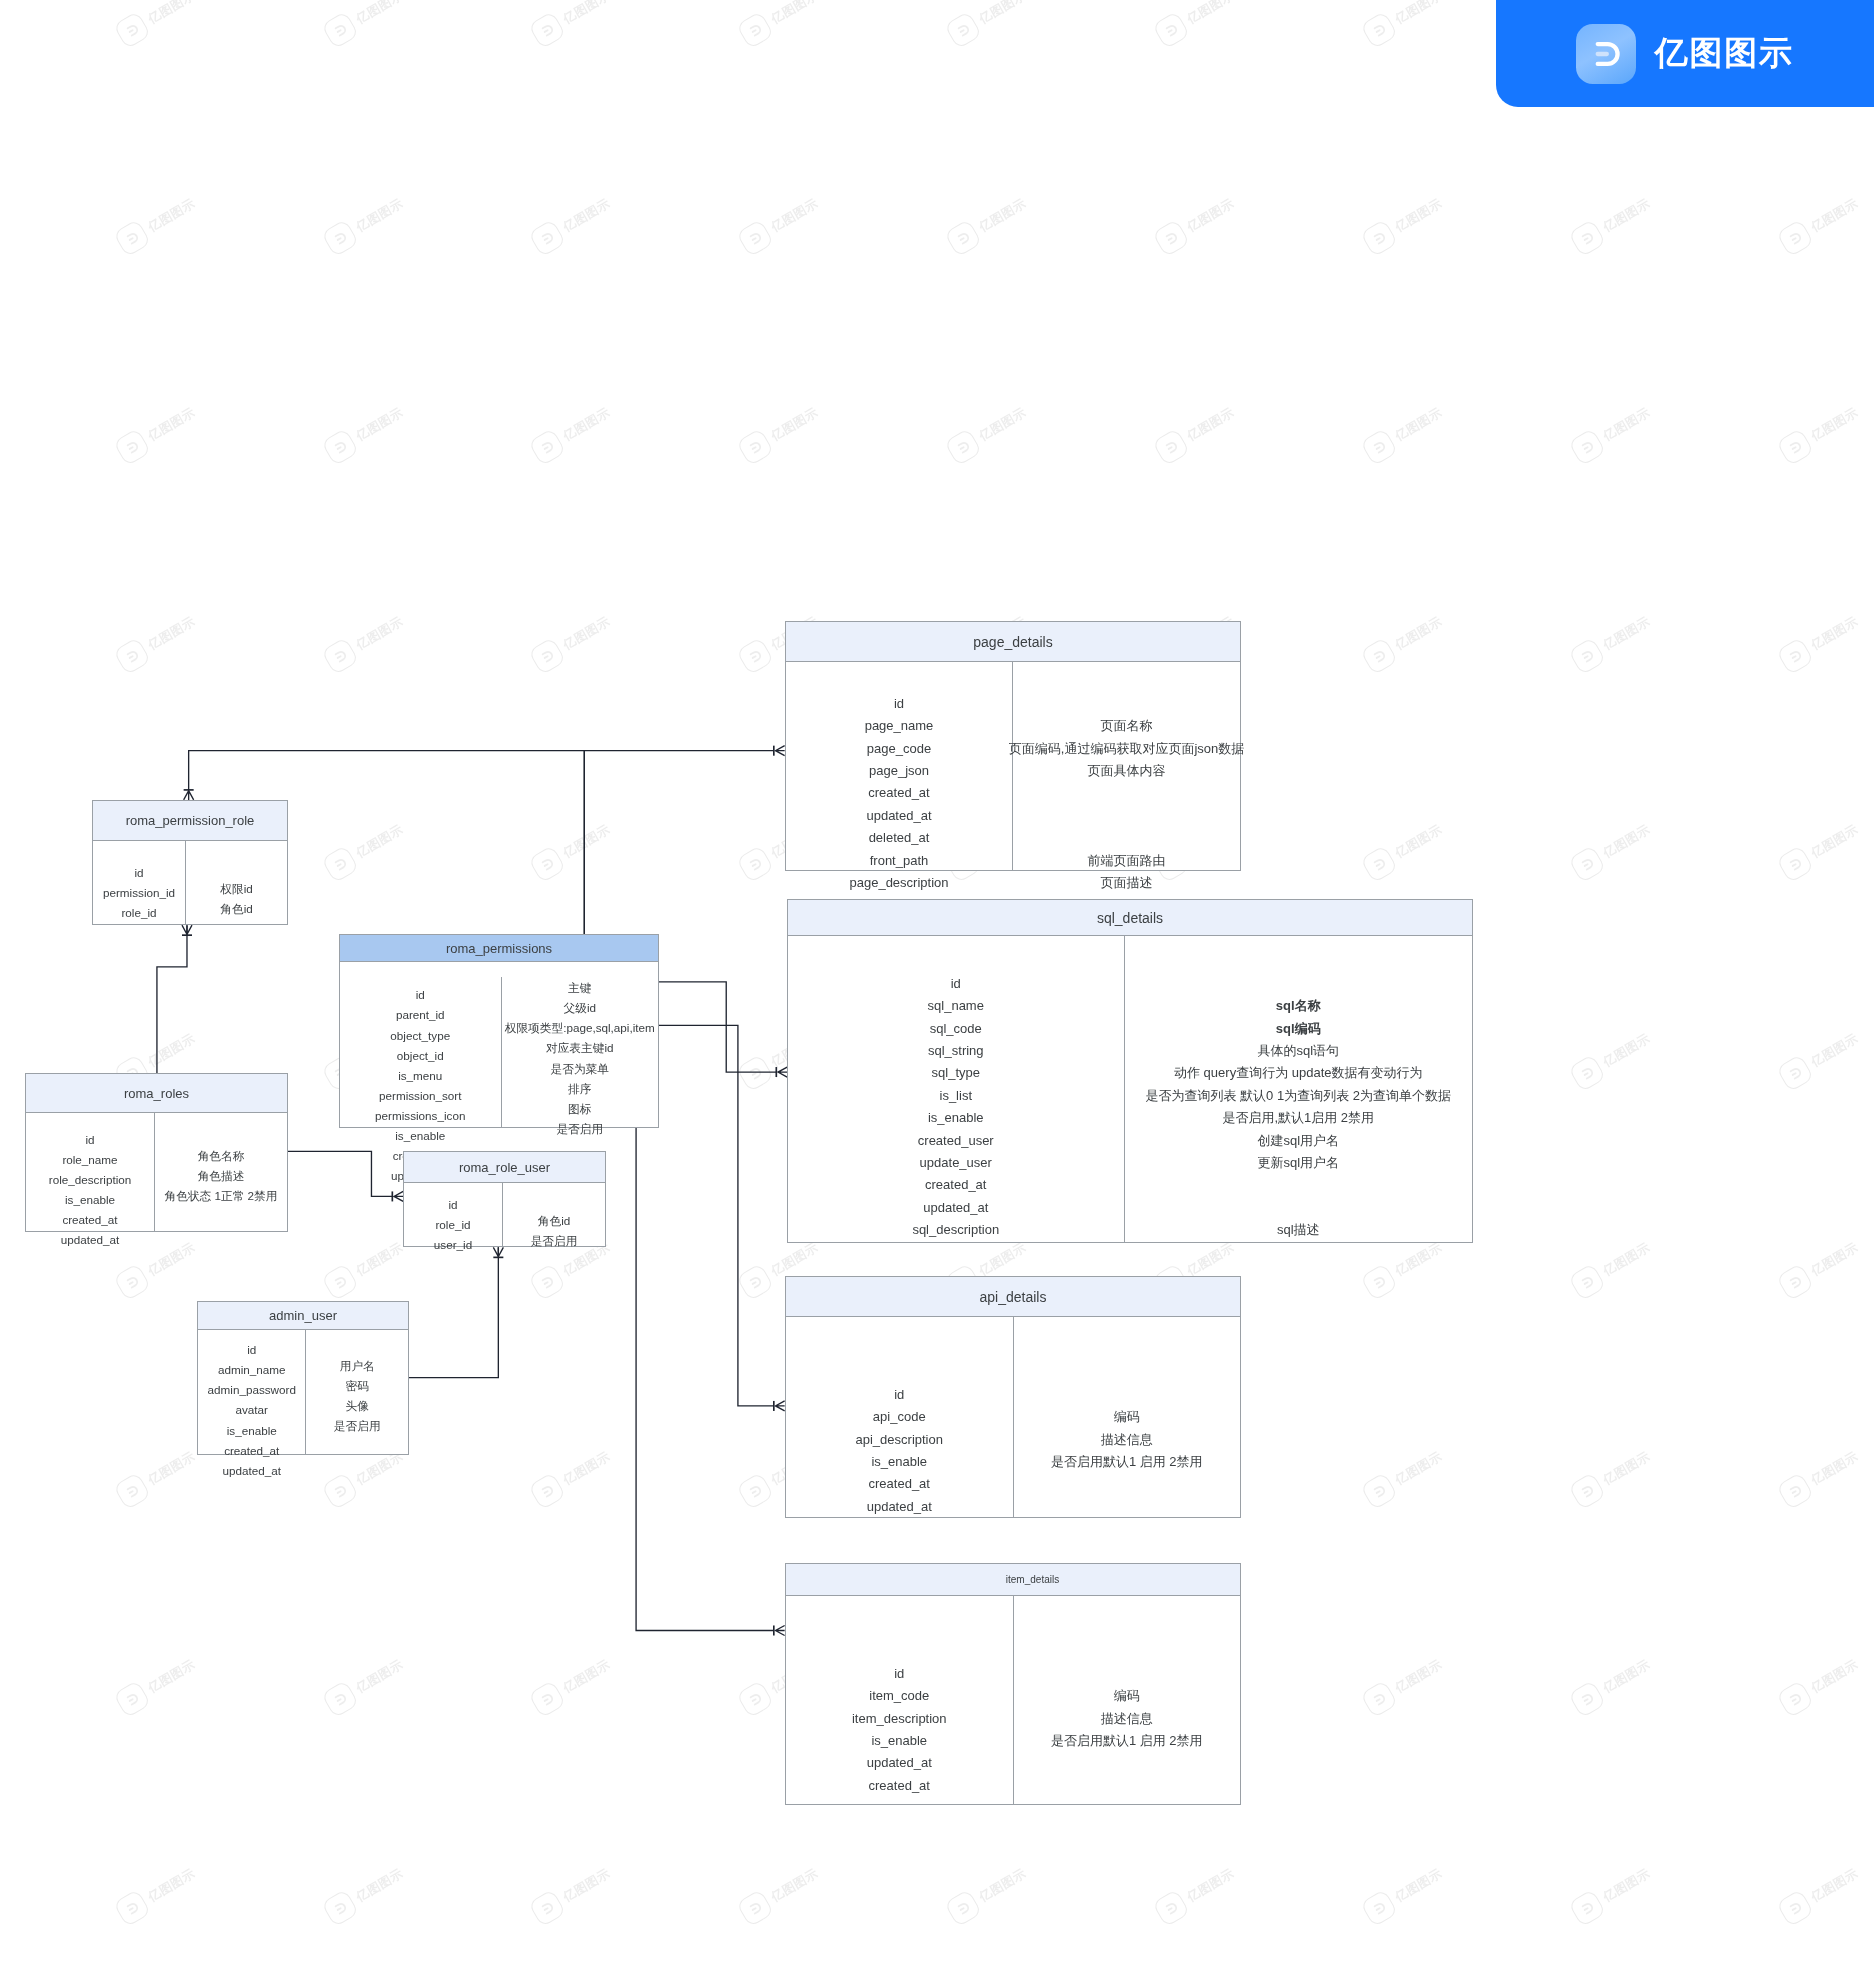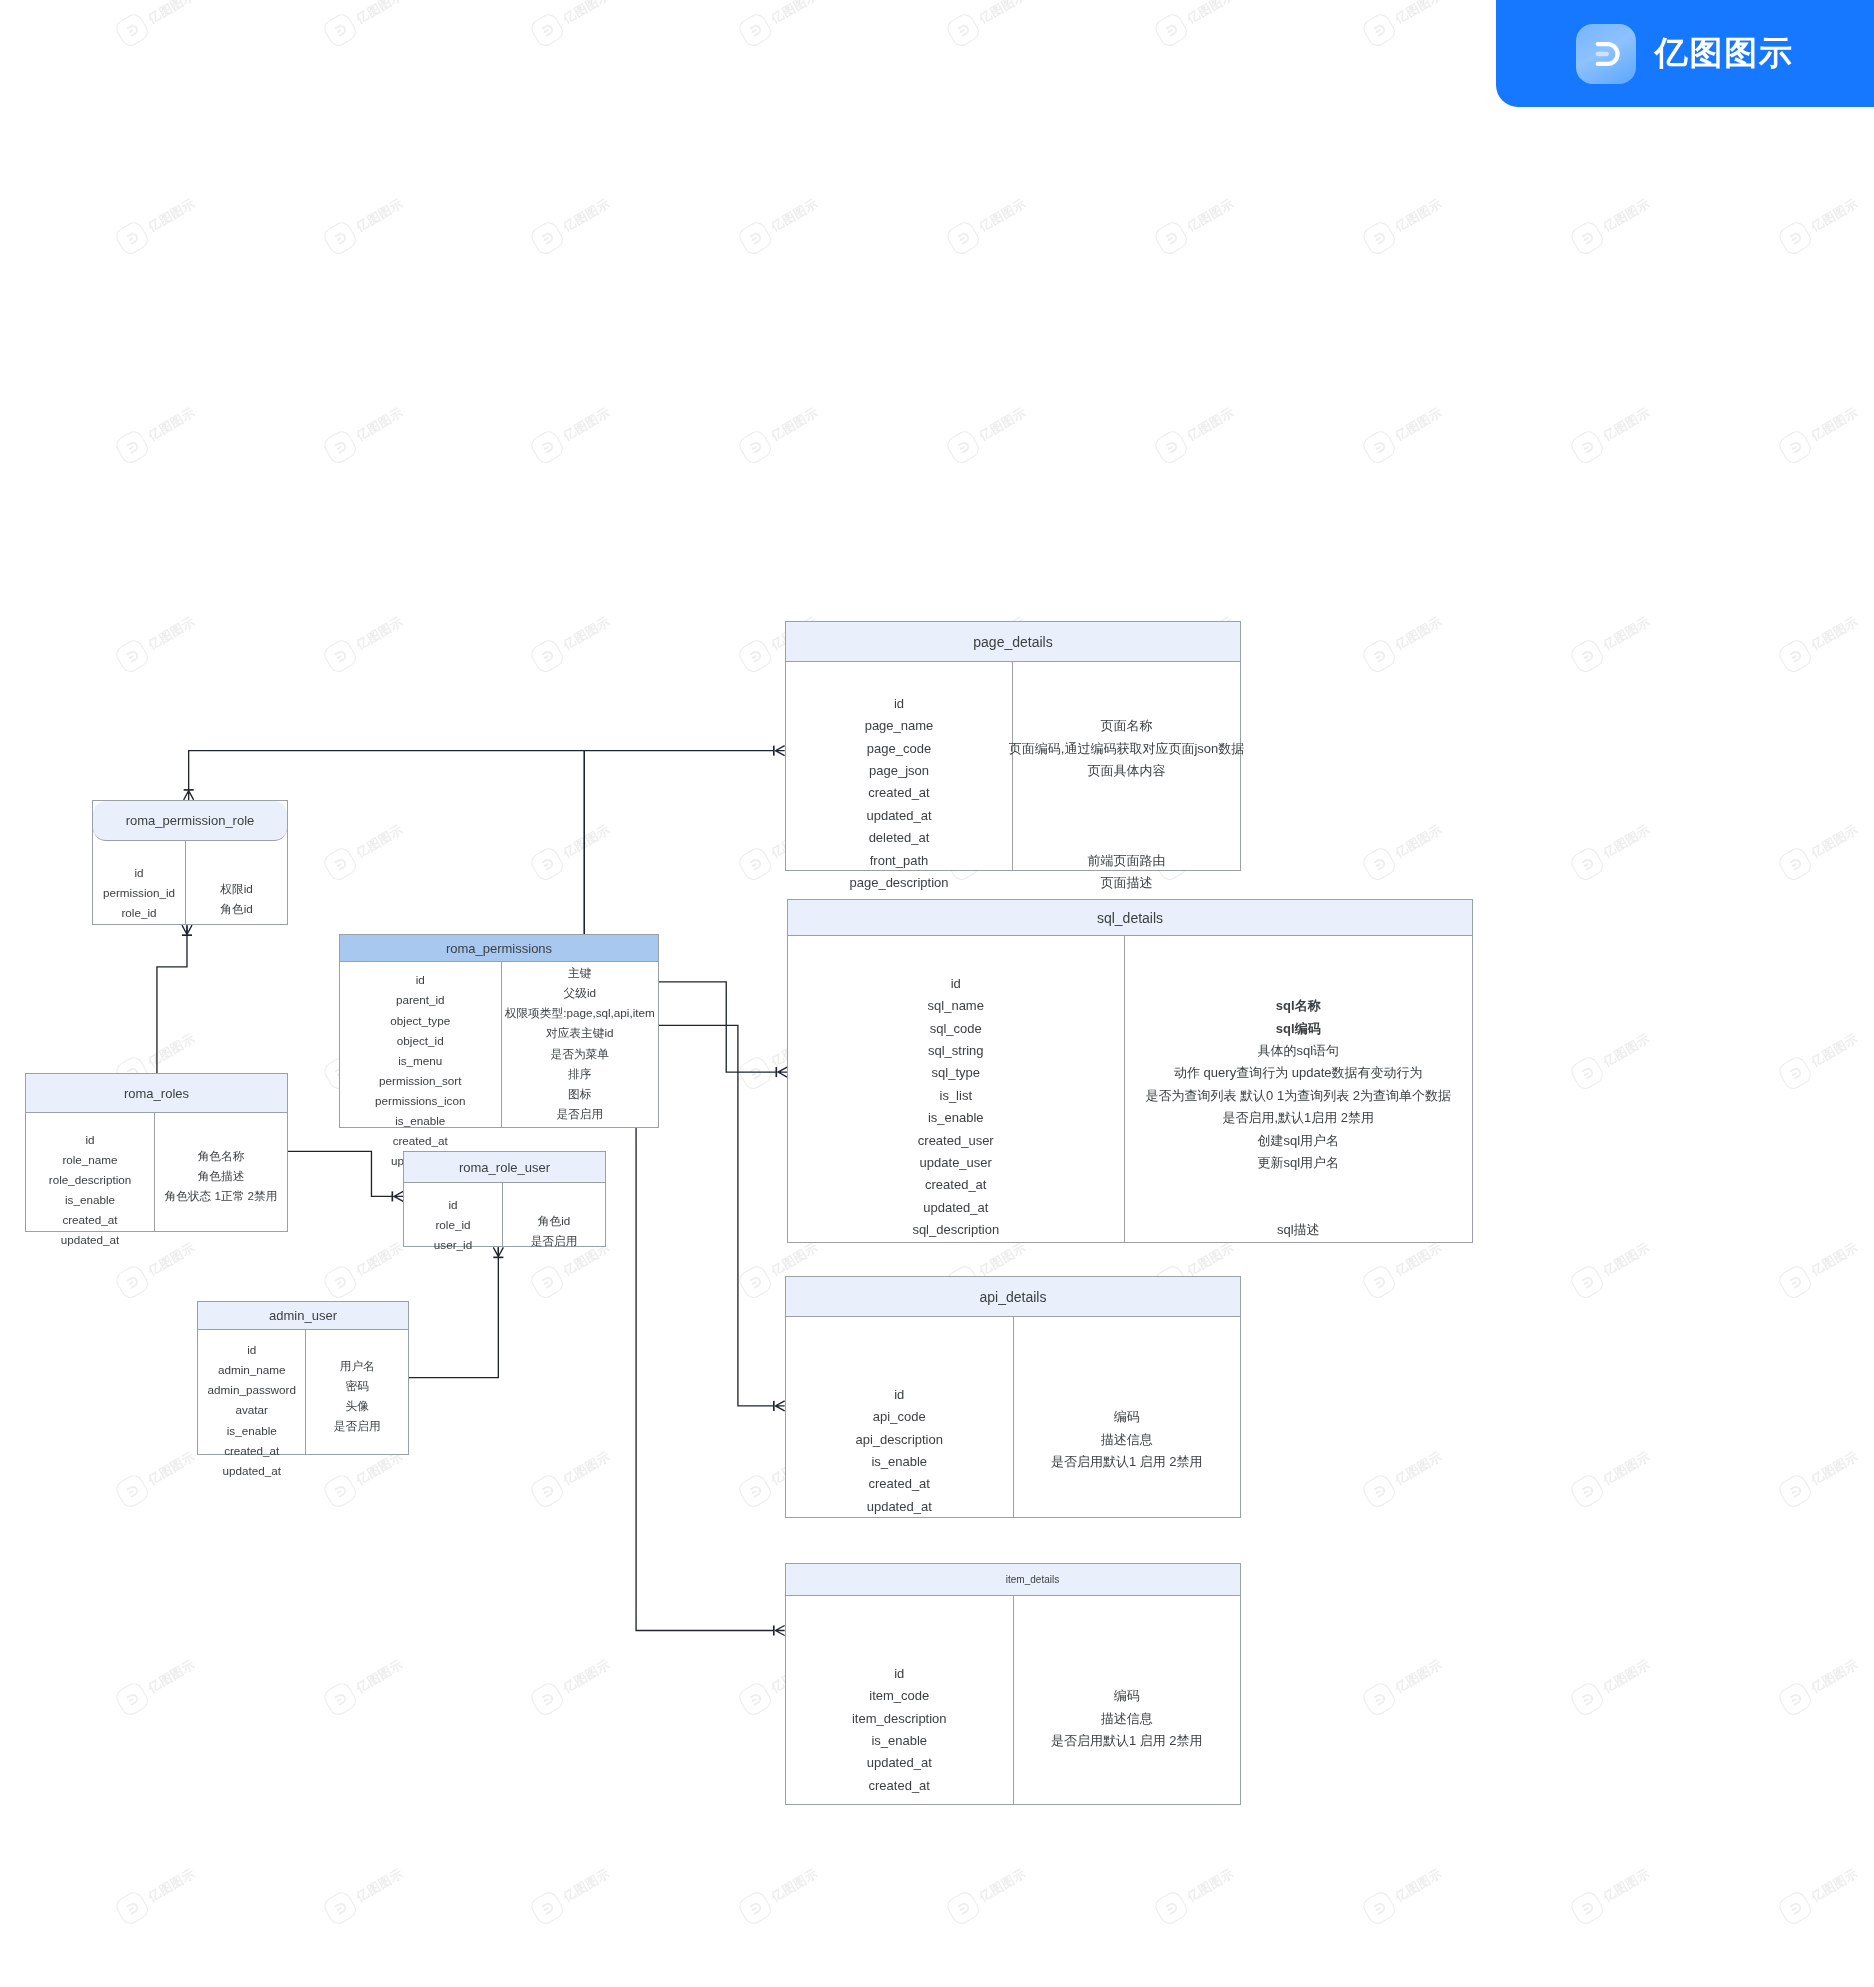--- a/index.html
+++ b/index.html
@@ -103,27 +103,27 @@
   #ent-api_details    { left:785px;  top:1276px; width:456px;  height:242px; }
   #ent-api_details    .entity-header{ height:40px; font-size:14px;text-align:center; }
   #ent-api_details    .col-fields{ width:228px; padding-top:67px; font-size:13px;}
   #ent-api_details    .col-comments{ width:227px; padding-top:67px; font-size:13px;}
 
   #ent-item_details   { left:785px;  top:1563px; width:456px;  height:242px; }
   #ent-item_details   .entity-header{ height:32px; font-size:10px;padding-left:39px; }
   #ent-item_details   .col-fields{ width:228px; padding-top:67px; font-size:13px;}
   #ent-item_details   .col-comments{ width:227px; padding-top:67px; font-size:13px;}
 
-  #ent-roma_permissions { left:339px; top:934px; width:320px; height:194px; }
+  #ent-roma_permissions { left:339px; top:934px; width:320px; height:194px;gap:15px; }
   #ent-roma_permissions .entity-header{ height:27px; font-size:13px; }
   #ent-roma_permissions .col-fields{ width:162px; padding-top:8.3px; font-size:11.7px;}
   #ent-roma_permissions .col-comments{ width:157px; padding-top:1px; font-size:11.7px;}
 
   #ent-roma_permission_role { left:92px; top:800px; width:196px; height:125px; }
-  #ent-roma_permission_role .entity-header{ height:40px; font-size:13px;border-radius:13px; }
+  #ent-roma_permission_role .entity-header{ height:40px; font-size:13px; }
   #ent-roma_permission_role .col-fields{ width:94px; padding-top:22px; font-size:11.7px;}
   #ent-roma_permission_role .col-comments{ width:102px; padding-top:38px; font-size:11.7px;}
 
   #ent-roma_roles     { left:25px;   top:1073px; width:263px;  height:159px; }
   #ent-roma_roles     .entity-header{ height:39px; font-size:13px; }
   #ent-roma_roles     .col-fields{ width:129px; padding-top:16.7px; font-size:11.7px;}
   #ent-roma_roles     .col-comments{ width:132px; padding-top:33px; font-size:11.7px;}
 
   #ent-roma_role_user { left:403px;  top:1151px; width:203px;  height:96px; }
   #ent-roma_role_user .entity-header{ height:31px; font-size:13px; }

